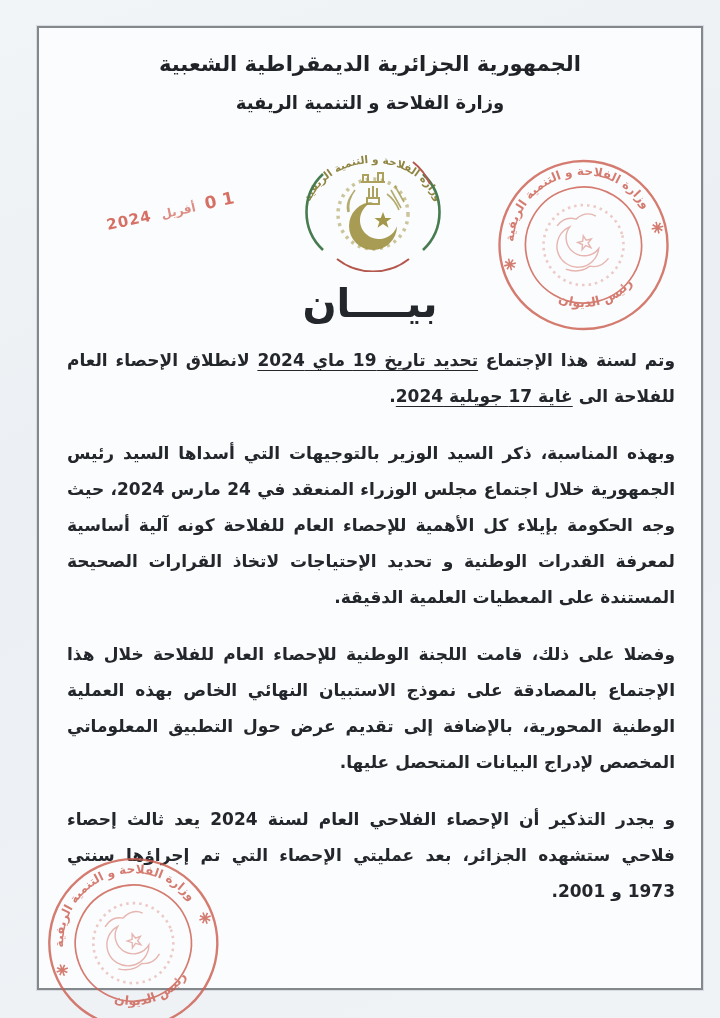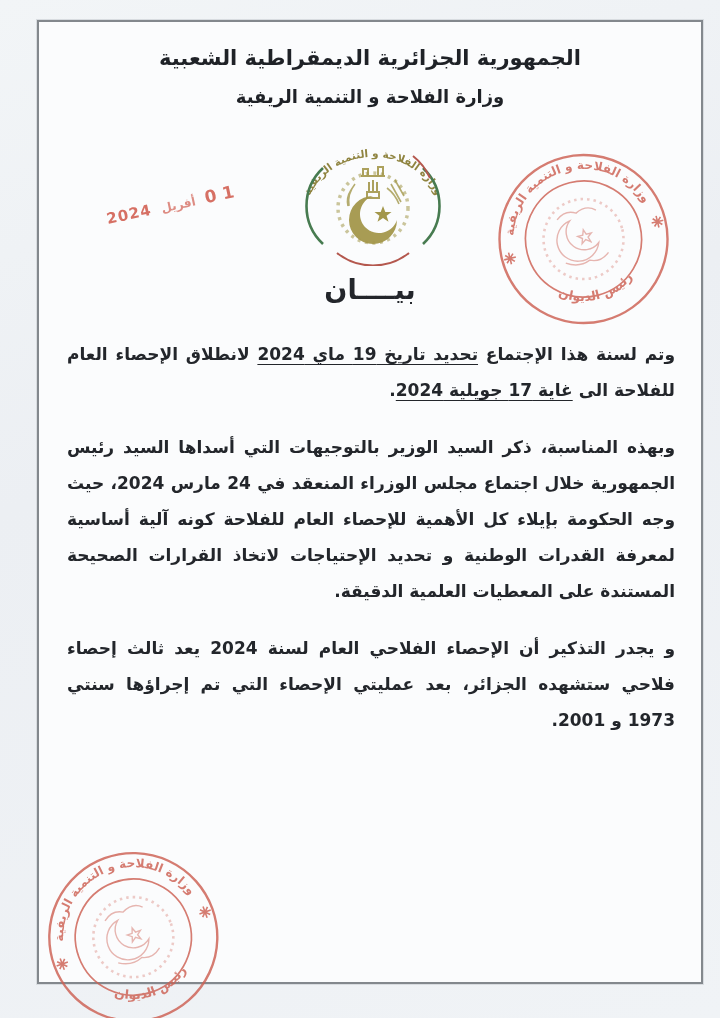--- a/index.html
+++ b/index.html
@@ -8,21 +8,21 @@
     overflow: hidden;
     background: #eef1f4;
     font-family: "DejaVu Sans", sans-serif;
   }
   .scan-bg {
     position: absolute; inset: 0;
     background: linear-gradient(160deg, #f2f5f7 0%, #eceff3 40%, #f0f3f6 100%);
   }
   .page {
     position: absolute;
-    left: 37px; top: 20px;
+    left: 37px; top: 26px;
     width: 662px; height: 960px;
     background: #fbfcfd;
     border: 2px solid #83888d;
     box-shadow: 0 0 0 1px #d8dce0;
     text-decoration: underline;
   }
   .hdr {
     position: absolute; left: 0; width: 100%;
     text-align: center;
     color: #1f2227;
@@ -54,21 +54,21 @@
   .stamp {
     position: absolute;
     opacity: 0.82;
   }
   .stamp-right { left: 452px; top: 128px; transform: rotate(-14deg); }
   .stamp-bottom { left: 2px; top: 826px; transform: rotate(-20deg); }
 
   .doc-title {
     position: absolute; left: 0; top: 252px; width: 100%;
     text-align: center;
-    font-size: 27px; font-weight: bold;
+    font-size: 40px; font-weight: bold;
     color: #23262b;
     direction: rtl;
   }
 
   .body-text {
     position: absolute;
     top: 314px; right: 26px; left: 28px;
     direction: rtl;
     text-align: justify;
     color: #23262b;
@@ -157,20 +157,21 @@
         </g>
       </g>
     </svg>
   </div>
 
   <div class="doc-title">بيــــان</div>
 
   <div class="body-text">
     <p><span>وتم لسنة هذا الإجتماع </span><span class="u">تحديد تاريخ 19 ماي 2024</span><span> لانطلاق الإحصاء العام للفلاحة الى </span><span class="u">غاية 17 جويلية 2024</span><span>.</span></p>
     <p>وبهذه المناسبة، ذكر السيد الوزير بالتوجيهات التي أسداها السيد رئيس الجمهورية خلال اجتماع مجلس الوزراء المنعقد في 24 مارس 2024، حيث وجه الحكومة بإيلاء كل الأهمية للإحصاء العام للفلاحة كونه آلية أساسية لمعرفة القدرات الوطنية و تحديد الإحتياجات لاتخاذ القرارات الصحيحة المستندة على المعطيات العلمية الدقيقة.</p>
+    <p>وفضلا على ذلك، قامت اللجنة الوطنية للإحصاء العام للفلاحة خلال هذا الإجتماع بالمصادقة على نموذج الاستبيان النهائي الخاص بهذه العملية الوطنية المحورية،  بالإضافة إلى تقديم عرض حول التطبيق المعلوماتي المخصص لإدراج البيانات المتحصل عليها.</p>
     <p>و يجدر التذكير أن الإحصاء الفلاحي العام لسنة 2024 يعد ثالث إحصاء فلاحي ستشهده الجزائر، بعد عمليتي الإحصاء التي تم إجراؤها سنتي 1973 و 2001.</p>
   </div>
 
   <div class="stamp stamp-bottom">
     <svg width="186" height="178" viewBox="0 0 186 178">
       <use href="#stampG"></use>
     </svg>
   </div>
 
 </div>

